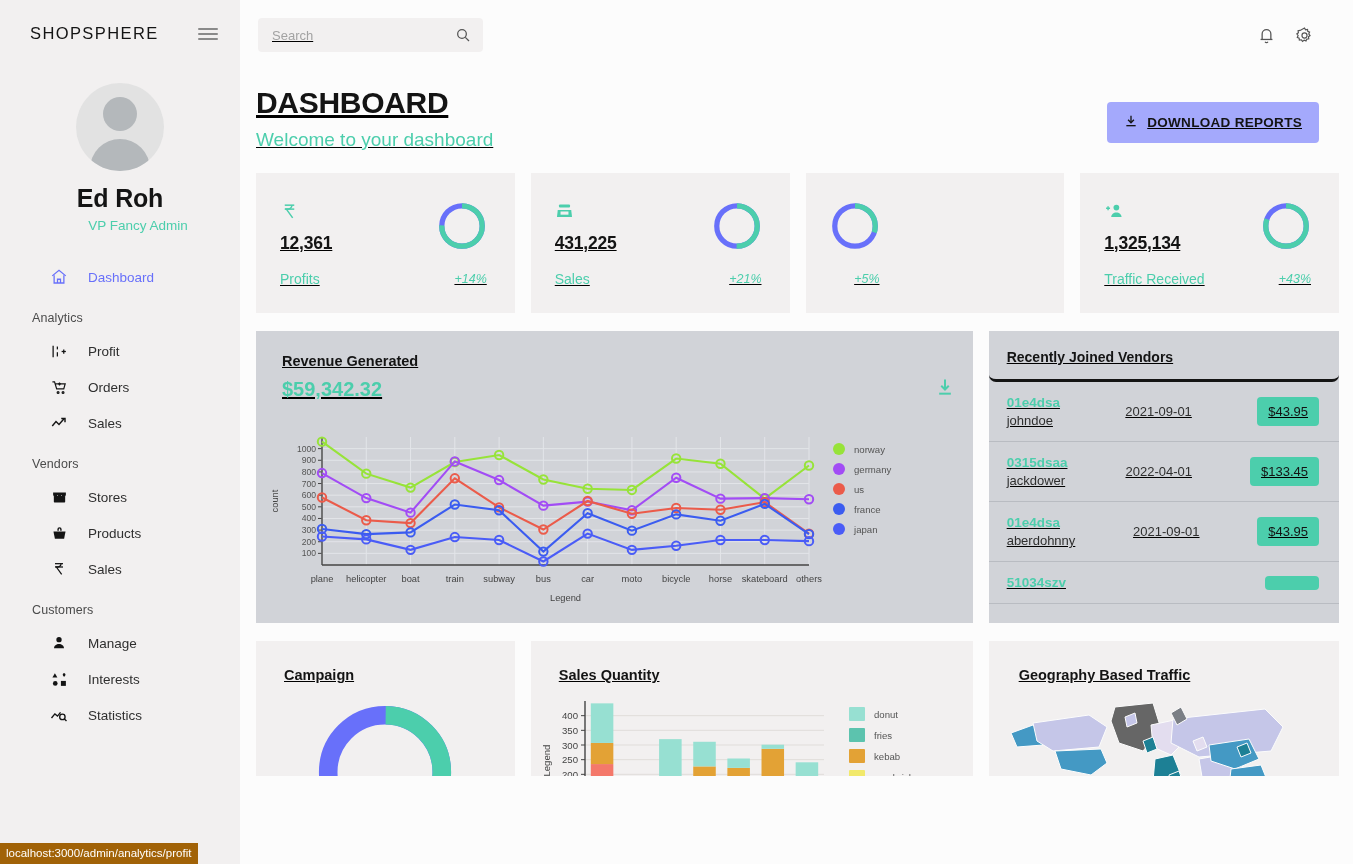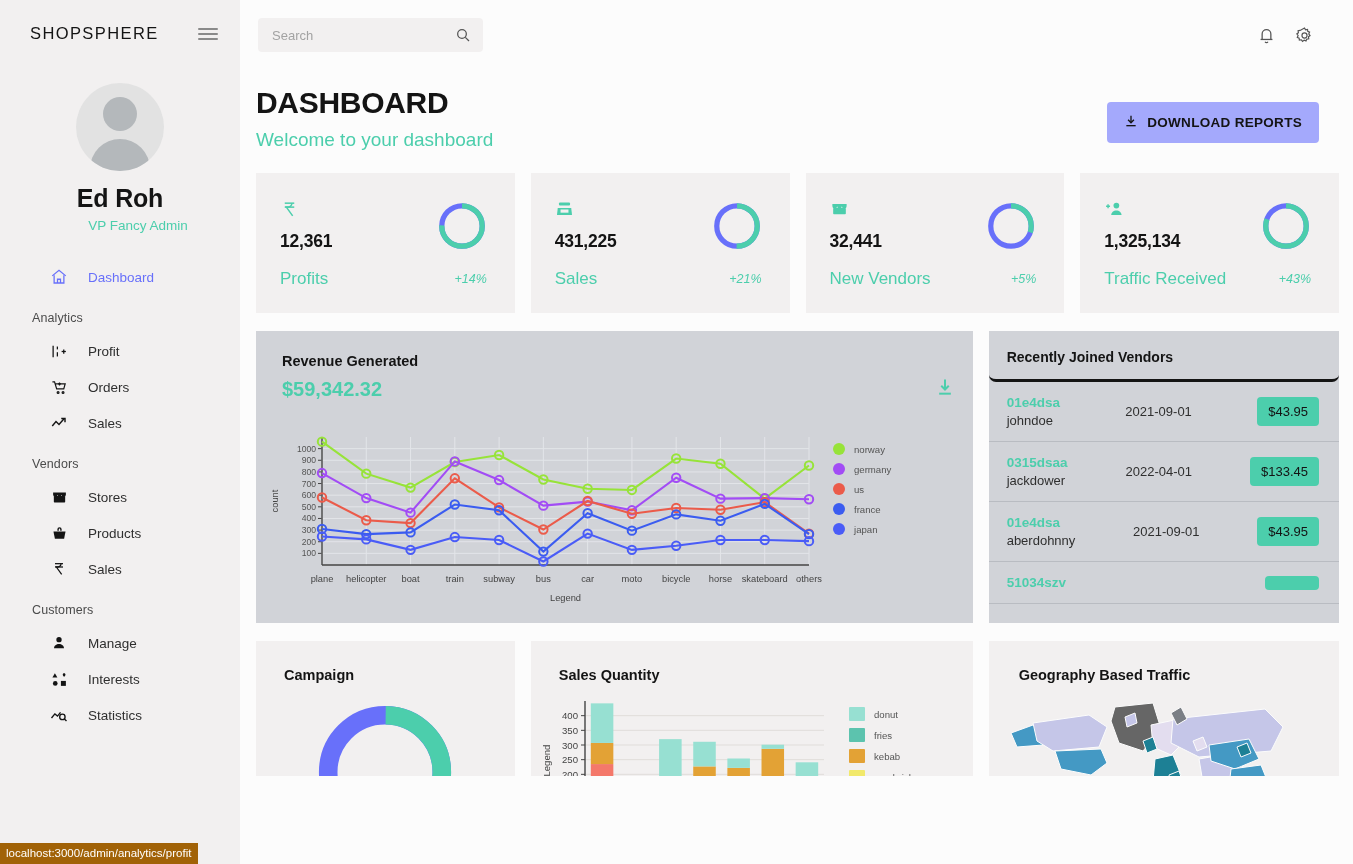--- a/index.html
+++ b/index.html
@@ -60,21 +60,21 @@
   .sb-item.active { color:#6870fa; }
   .sb-ico { width:18px; height:18px; display:flex; align-items:center; justify-content:center; flex:0 0 18px;}
   .sb-ico svg { display:block; }
   .statusbar {
     position:absolute; left:0; bottom:0;
     background:#a16207; color:#fff; font-size:11.5px;
     padding: 4px 7px 5px 6px; white-space:nowrap;
     z-index: 40;
   }
   
-  #main { flex:1 1 auto; height:776px; position:relative; overflow:hidden; background:#fcfcfc;}
+  #main { flex:1 1 auto; height:776px; position:relative; overflow:hidden; background:#fcfcfc;text-decoration:underline;}
   .topbar {
     height: 70px; display:flex; align-items:center; justify-content:space-between;
     padding: 0 34px 0 10px;
   }
   .searchbox {
     display:flex; align-items:center; background:#f2f0f0; border-radius:4px;
     width: 225px; height: 34px; padding: 0 6px 0 14px; margin-left:8px;
   }
   .searchbox input {
     border:none; background:transparent; outline:none; flex:1;
@@ -103,21 +103,21 @@
     gap: 18px 16px;
   }
   .statcard {
     grid-column: span 3;
     background:#f2f0f0; height:140px;
     display:flex; align-items:center; justify-content:space-between;
     padding: 0 28px 0 24px;
   }
   .stat-left .stat-icon { color:#4cceac; height:22px; display:flex; align-items:flex-end;}
   .stat-val { font-size:17.5px; font-weight:bold; color:#141414; margin-top:12px; letter-spacing:-0.2px;}
-  .stat-label { font-size:17px; color:#4cceac; margin-top:17px;}
+  .stat-label { font-size:14px; color:#4cceac; margin-top:17px;}
   .stat-right { display:flex; flex-direction:column; align-items:flex-end; }
   .stat-pct { font-size:12.5px; font-style:italic; color:#4cceac; margin-top:21px; }
   
   .panel-rev { grid-column: span 8; background:#d1d3d8; height:292px; position:relative; }
   .rev-head { display:flex; justify-content:space-between; align-items:flex-end; padding: 22px 18px 0 26px;}
   .rev-title { font-size:14.5px; font-weight:bold; color:#141414;}
   .rev-amount { font-size:20px; font-weight:bold; color:#4cceac; margin-top:9px;}
   .dlicon { cursor:pointer; padding-top:4px; }
   .panel-vendors { grid-column: span 4; background:#d1d3d8; height:292px; overflow:hidden; position:relative;}
   .pv-head { padding: 18px 0 14px 18px; border-bottom: 3px solid #141414; border-radius: 7px; }
@@ -371,30 +371,20 @@
         <div class="stat-right">
           <svg width="50" height="50" viewBox="0 0 42 42">
             <circle cx="21" cy="21" r="17" fill="none" stroke="#6870fa" stroke-width="4.4"></circle>
             <circle cx="21" cy="21" r="17" fill="none" stroke="#4cceac" stroke-width="4.4" stroke-dasharray="53.4 53.4" transform="rotate(-90 21 21)"></circle>
           </svg>
           <div class="stat-pct">+21%</div>
         </div>
       </div>
 
       <div class="statcard">
-        <div class="stat-left">
-          <div class="stat-icon">
-            <svg width="19" height="19" viewBox="0 0 24 24" fill="#4cceac">
-                <path d="M3 5h18v3a3 3 0 0 1-6 0 3 3 0 0 1-6 0 3 3 0 0 1-6 0z"></path>
-                <rect x="4" y="10" width="16" height="8" rx="1"></rect>
-              </svg>
-          </div>
-          <div class="stat-val">32,441</div>
-          <div class="stat-label">New Vendors</div>
-        </div>
         <div class="stat-right">
           <svg width="50" height="50" viewBox="0 0 42 42">
             <circle cx="21" cy="21" r="17" fill="none" stroke="#6870fa" stroke-width="4.4"></circle>
             <circle cx="21" cy="21" r="17" fill="none" stroke="#4cceac" stroke-width="4.4" stroke-dasharray="32 74.8" transform="rotate(-90 21 21)"></circle>
           </svg>
           <div class="stat-pct">+5%</div>
         </div>
       </div>
 
       <div class="statcard">

